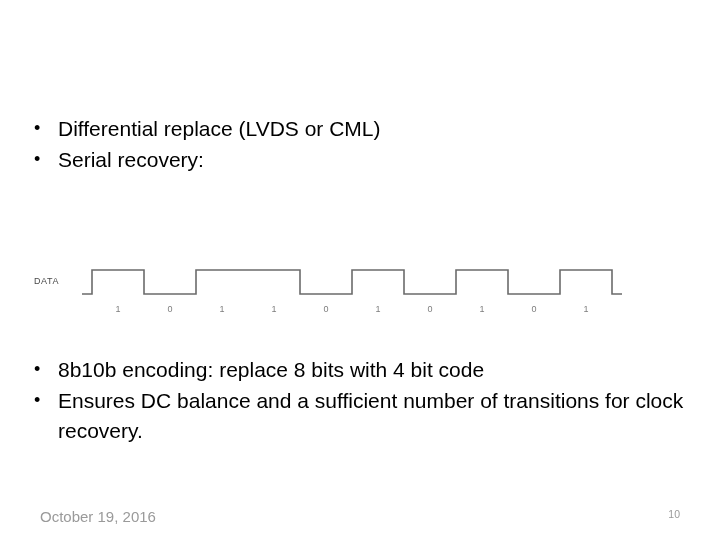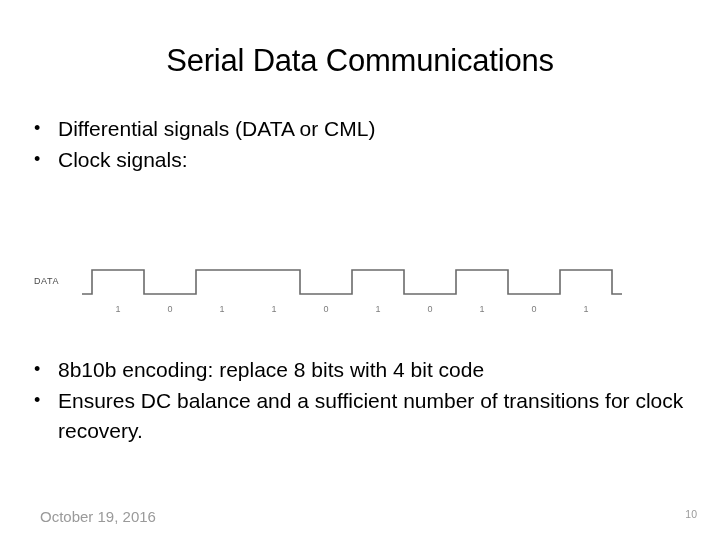--- a/index.html
+++ b/index.html
@@ -107,42 +107,41 @@
   
   .footer-date {
     position: absolute;
     left: 40px;
     top: 508px;
     font-size: 15px;
     color: #9a9a9a;
   }
   .footer-page {
     position: absolute;
-    right: 23px;
+    right: 40px;
     top: 508px;
     font-size: 10.5px;
     color: #9a9a9a;
     text-align: center;
   }
 </style>
 </head>
 <body>
 
 <div class="slide">
 
-  <div class="slide-title">Serial Data Communications</div>
 
   <div class="bullets-top">
     <div class="bullet">
       <span class="bullet-marker">•</span>
-      <span class="bullet-text">Differential signals (DATA or CML)</span>
+      <span class="bullet-text">Differential replace (LVDS or CML)</span>
     </div>
     <div class="bullet">
       <span class="bullet-marker">•</span>
-      <span class="bullet-text">Clock signals:</span>
+      <span class="bullet-text">Serial recovery:</span>
     </div>
   </div>
 
   <div class="waveform-figure">
     <svg width="600" height="82" viewBox="0 0 600 82" xmlns="http://www.w3.org/2000/svg" aria-hidden="true">
       <text class="data-label" x="10" y="38">DATA</text>
 
       <path class="wave-path" d="M 58,48
                L 68,48
                L 68,24  L 120,24

